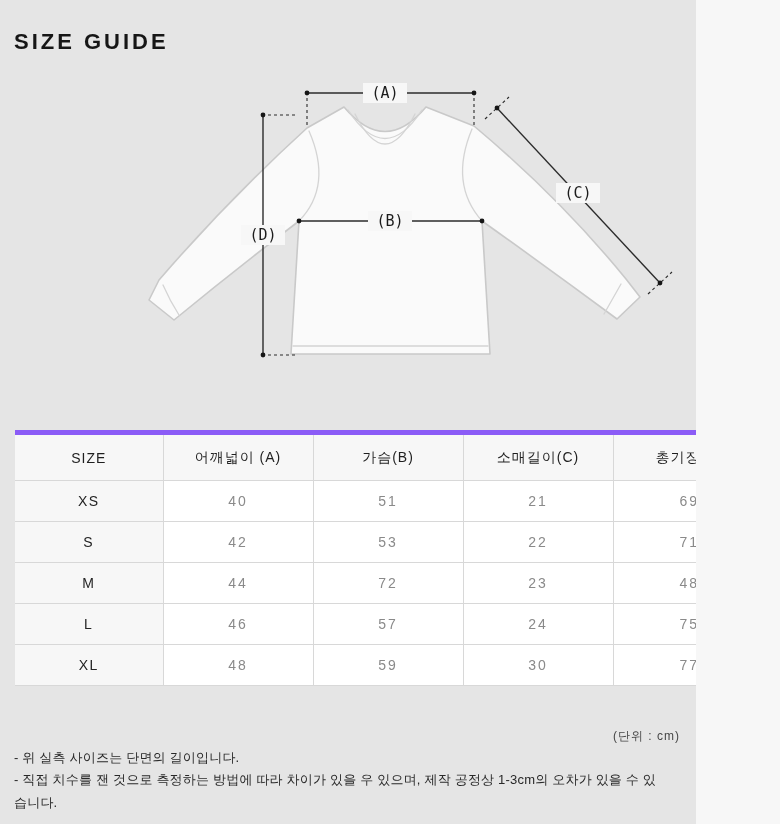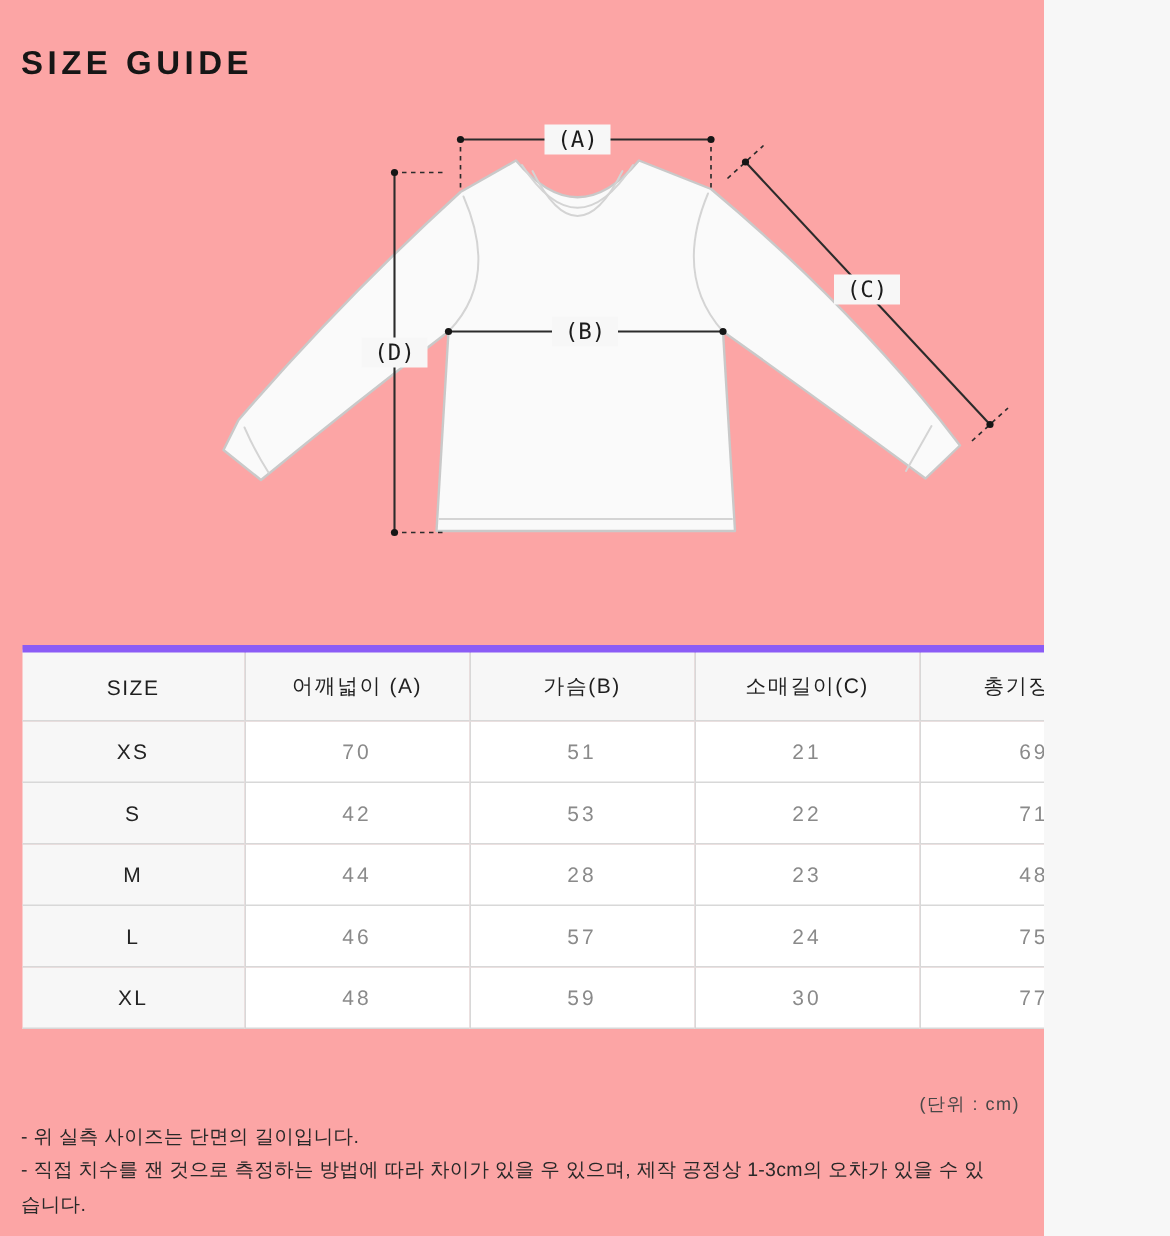--- a/index.html
+++ b/index.html
@@ -5,21 +5,21 @@
   * { margin: 0; padding: 0; box-sizing: border-box; }
   html, body { width: 780px; }
   body {
     font-family: "Liberation Sans", sans-serif;
     background: #f7f7f7;
   }
   .page {
     position: relative;
     width: 696px;
     height: 824px;
-    background: #fca5a5;
+    background: #e5e5e5;
     overflow: hidden;
   }
   .page-title {
     position: absolute;
     top: 29px;
     left: 14px;
     font-size: 22px;
     font-weight: 600;
     letter-spacing: 3px;
     color: #161616;
@@ -177,36 +177,36 @@
           <th>SIZE</th>
           <th>어깨넓이 (A)</th>
           <th>가슴(B)</th>
           <th>소매길이(C)</th>
           <th>총기장(D)</th>
         </tr>
     </thead>
     <tbody>
         <tr>
           <td class="size-cell">XS</td>
-          <td class="value-cell">70</td>
+          <td class="value-cell">40</td>
           <td class="value-cell">51</td>
           <td class="value-cell">21</td>
           <td class="value-cell">69</td>
         </tr>
         <tr>
           <td class="size-cell">S</td>
           <td class="value-cell">42</td>
           <td class="value-cell">53</td>
           <td class="value-cell">22</td>
           <td class="value-cell">71</td>
         </tr>
         <tr>
           <td class="size-cell">M</td>
           <td class="value-cell">44</td>
-          <td class="value-cell">28</td>
+          <td class="value-cell">72</td>
           <td class="value-cell">23</td>
           <td class="value-cell">48</td>
         </tr>
         <tr>
           <td class="size-cell">L</td>
           <td class="value-cell">46</td>
           <td class="value-cell">57</td>
           <td class="value-cell">24</td>
           <td class="value-cell">75</td>
         </tr>

